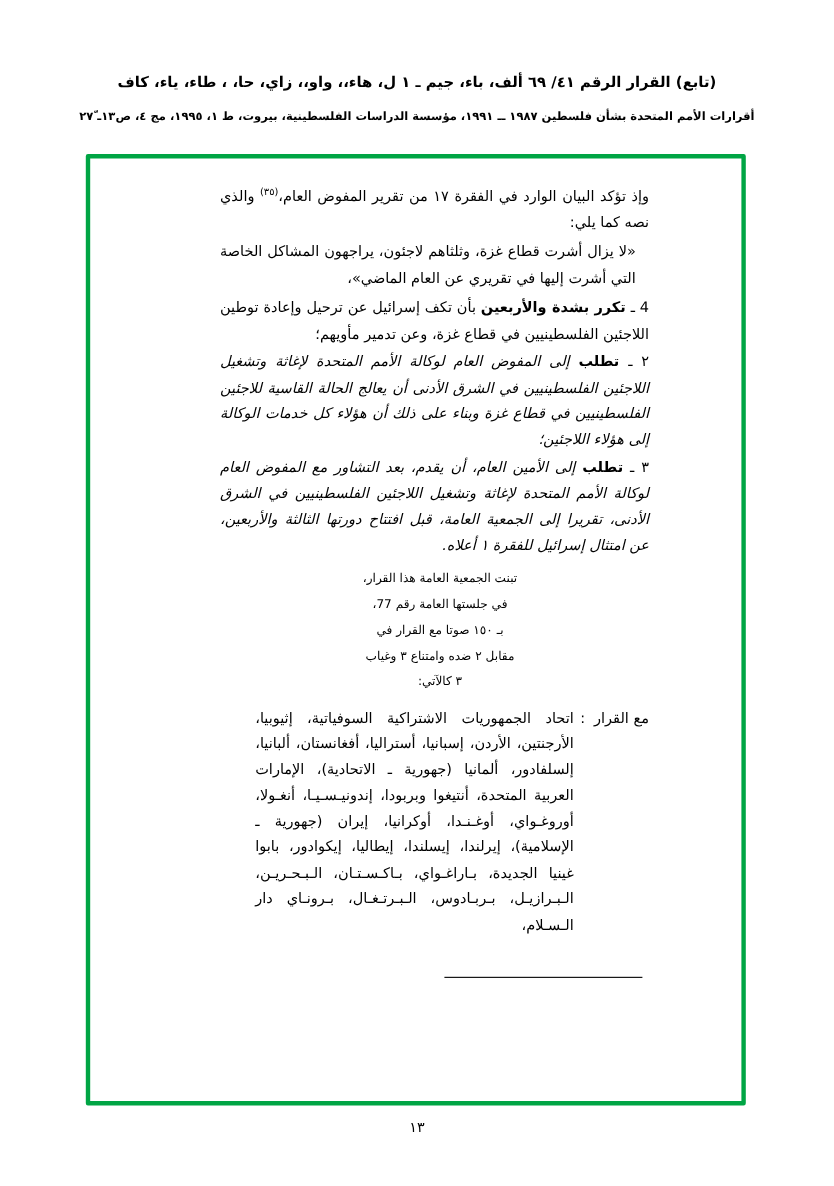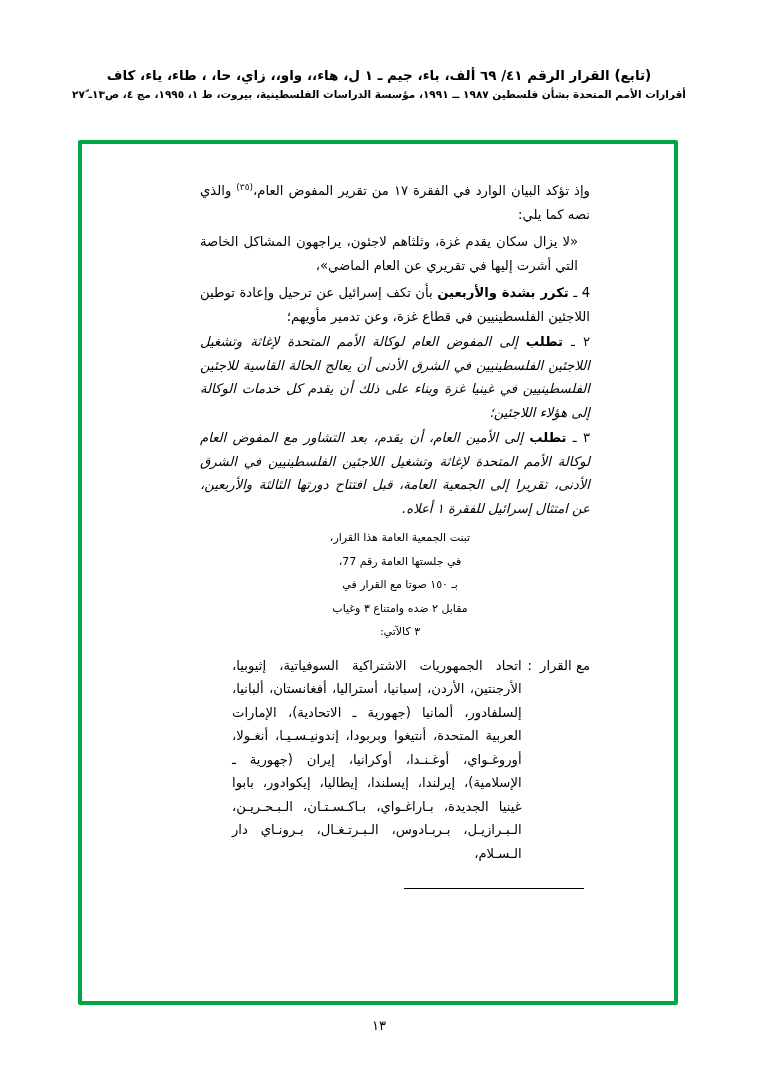--- a/index.html
+++ b/index.html
@@ -35,38 +35,38 @@
     font-weight: bold;
     letter-spacing: 0px;
     line-height: 18px;
     color: #000;
   }
   .header-line2 {
     font-size: 10.5px;
     font-weight: bold;
     line-height: 17px;
     color: #000;
-    margin-top: 2px;
+    margin-top: 14px;
   }
   
   .frame {
     position: absolute;
     top: 140px;
     left: 78px;
     width: 600px;
     height: 865px;
     border: 4px solid #00a544;
     border-radius: 2px;
     box-sizing: border-box;
     background: #ffffff;
   }
   
   .content {
     position: absolute;
-    top: 32px;
+    top: 20px;
     right: 84px;
     width: 390px;
     direction: rtl;
     text-align: justify;
     text-justify: inter-word;
   }
   p.para {
     margin: 0 0 2px 0;
     font-size: 13.2px;
     line-height: 23.5px;
@@ -167,32 +167,32 @@
 
   <div class="frame">
 
     <div class="content">
 
       <p class="para">
         <span>وإذ تؤكد البيان الوارد في الفقرة ١٧ من تقرير المفوض العام،</span><span class="sup">(٣٥)</span>
         <span>والذي نصه كما يلي:</span>
       </p>
 
-      <p class="quote">«لا يزال سكان يقدم غزة، وثلثاهم لاجئون، يراجهون المشاكل الخاصة التي أشرت إليها في تقريري عن العام الماضي»،</p>
+      <p class="quote">«لا يزال أشرت قطاع غزة، وثلثاهم لاجئون، يراجهون المشاكل الخاصة التي أشرت إليها في تقريري عن العام الماضي»،</p>
 
       <p class="para">
         <span>4 ـ</span>
         <span class="bold">تكرر بشدة والأربعين</span>
         <span>بأن تكف إسرائيل عن ترحيل وإعادة توطين اللاجئين الفلسطينيين في قطاع غزة، وعن تدمير مأويهم؛</span>
       </p>
 
       <p class="para">
         <span>٢ ـ</span>
         <span class="bold">تطلب</span>
-        <span class="ital">إلى المفوض العام لوكالة الأمم المتحدة لإغاثة وتشغيل اللاجئين الفلسطينيين في الشرق الأدنى أن يعالج الحالة القاسية للاجئين الفلسطينيين في غينيا غزة وبناء على ذلك أن يقدم كل خدمات الوكالة إلى هؤلاء اللاجئين؛</span>
+        <span class="ital">إلى المفوض العام لوكالة الأمم المتحدة لإغاثة وتشغيل اللاجئين الفلسطينيين في الشرق الأدنى أن يعالج الحالة القاسية للاجئين الفلسطينيين في قطاع غزة وبناء على ذلك أن هؤلاء كل خدمات الوكالة إلى هؤلاء اللاجئين؛</span>
       </p>
 
       <p class="para">
         <span>٣ ـ</span>
         <span class="bold">تطلب</span>
         <span class="ital">إلى الأمين العام، أن يقدم، بعد التشاور مع المفوض العام لوكالة الأمم المتحدة لإغاثة وتشغيل اللاجئين الفلسطينيين في الشرق الأدنى، تقريرا إلى الجمعية العامة، قبل افتتاح دورتها الثالثة والأربعين، عن امتثال إسرائيل للفقرة ١ أعلاه.</span>
       </p>
 
       <div class="vote-block">
         <div>تبنت الجمعية العامة هذا القرار،</div>

